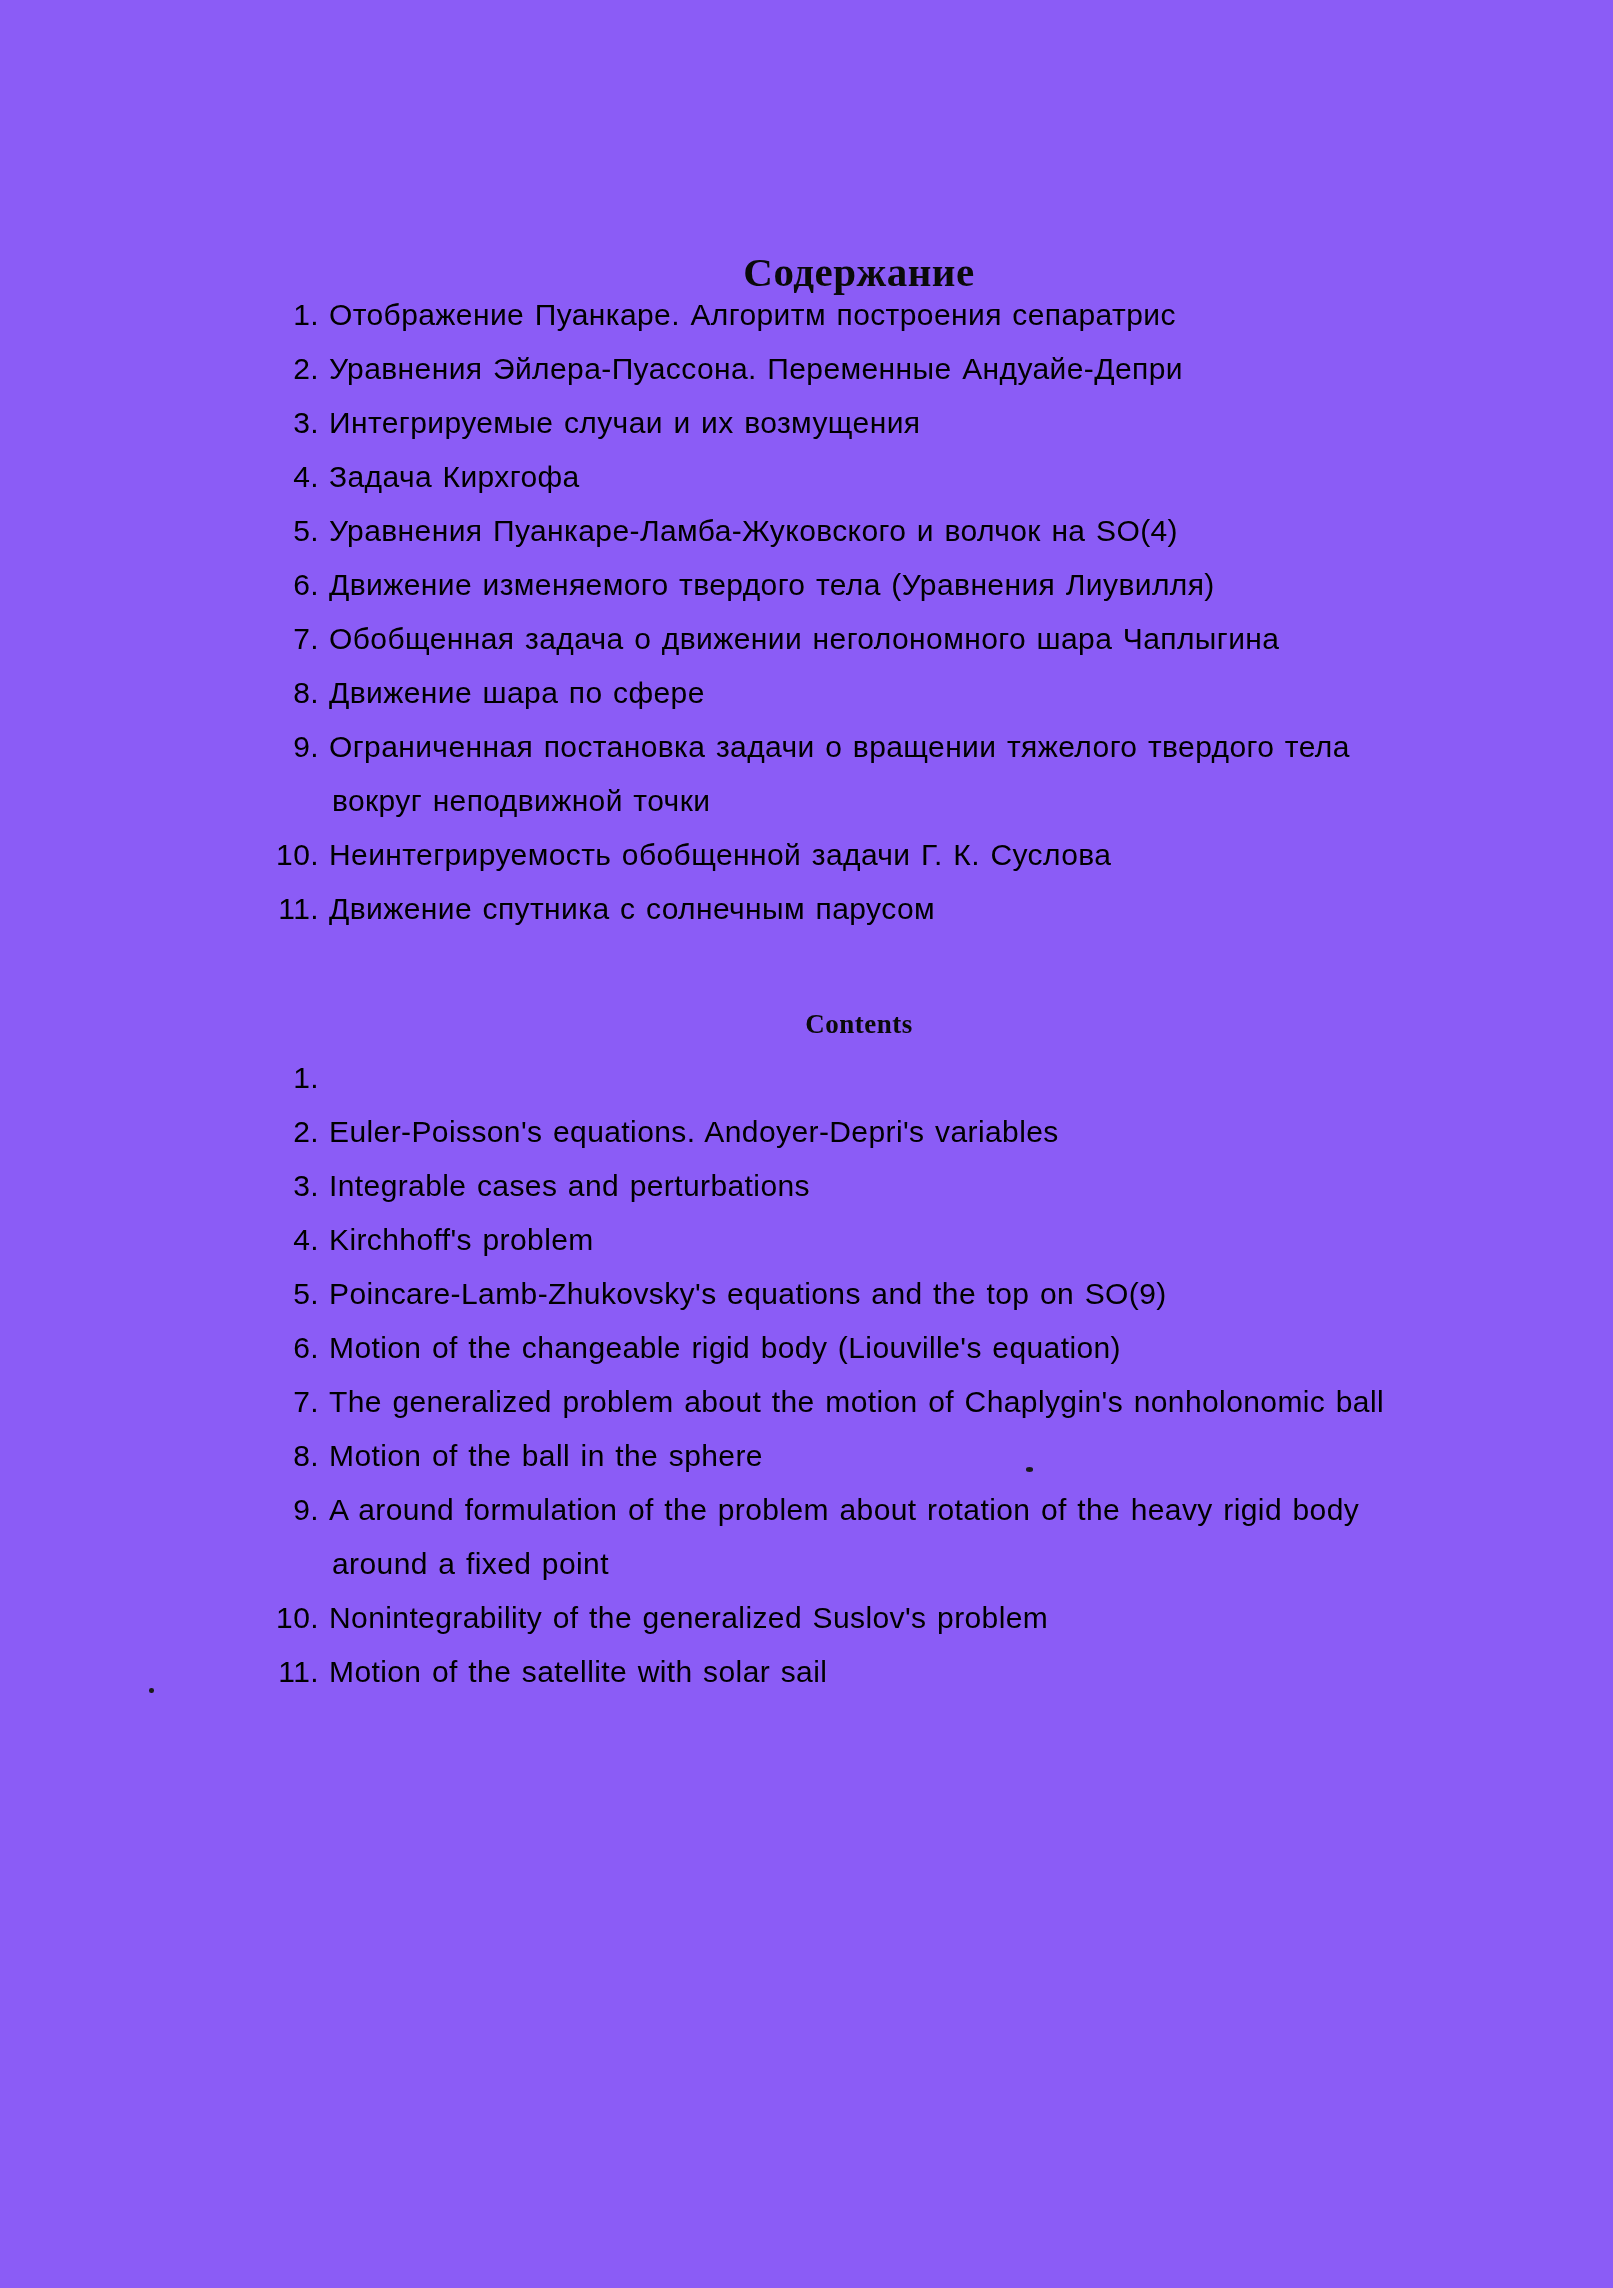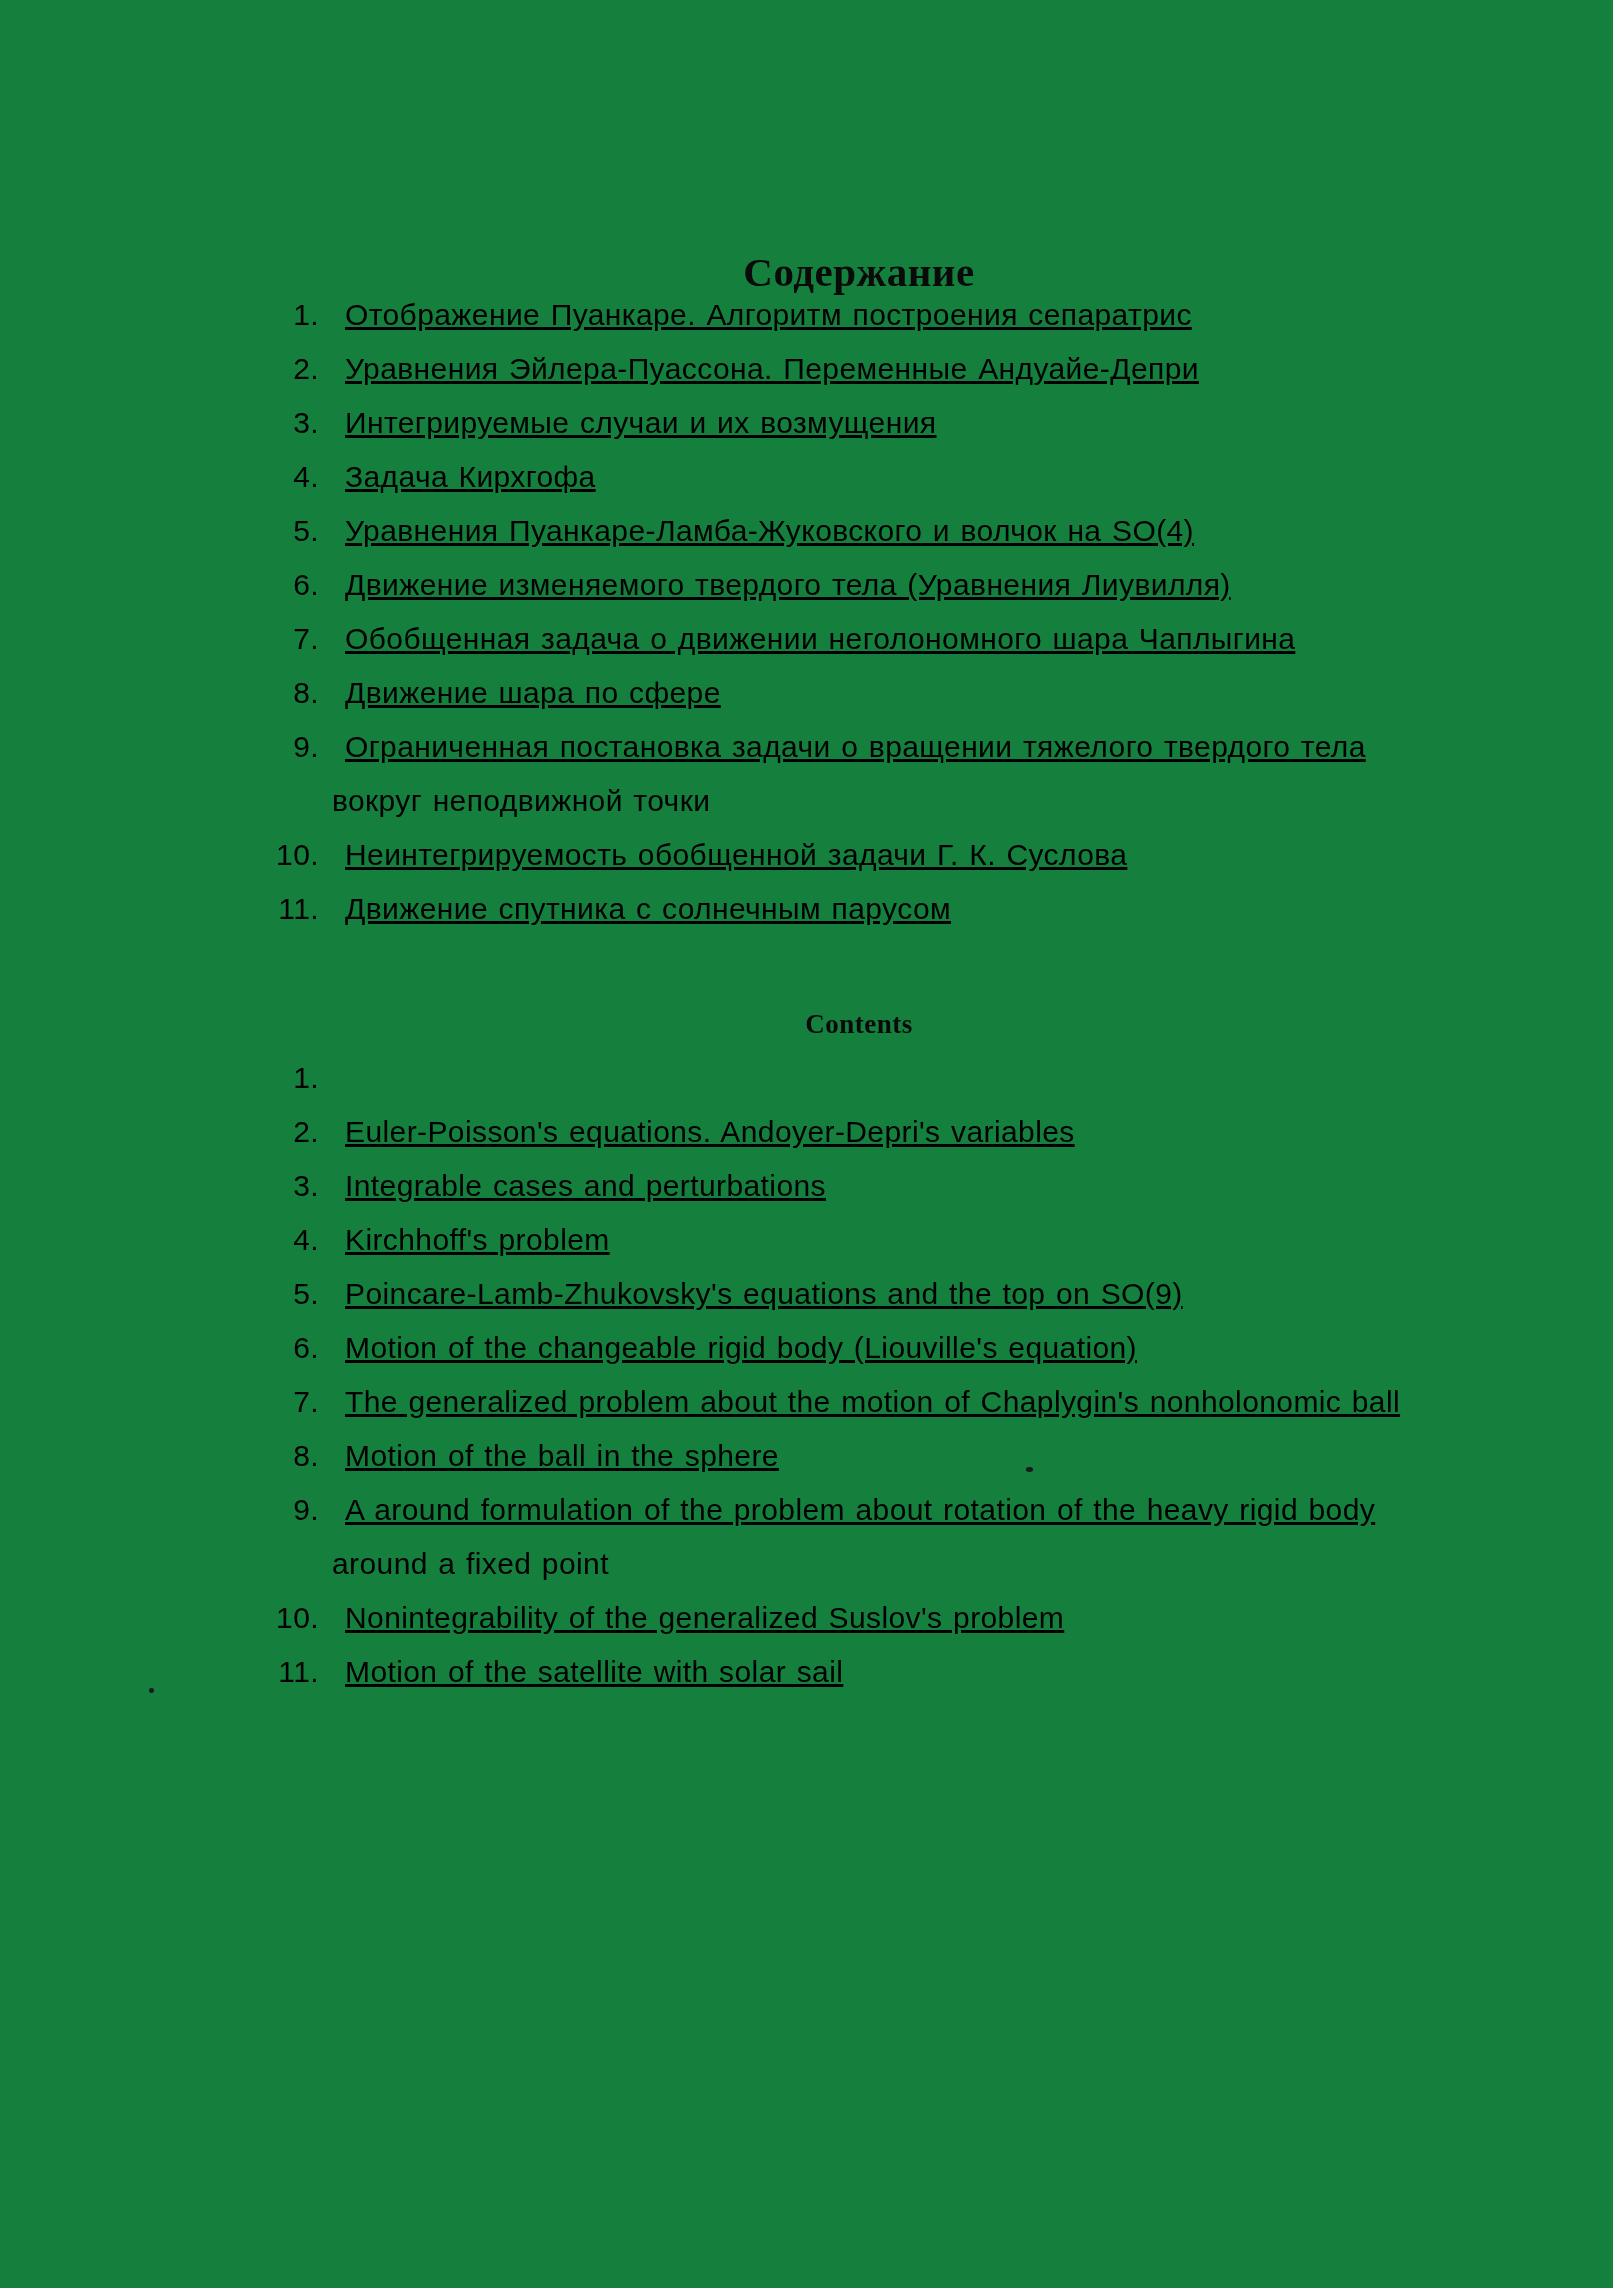--- a/index.html
+++ b/index.html
@@ -4,21 +4,21 @@
 <style>
   html, body {
     margin: 0;
     padding: 0;
     background: #e8e8e8;
   }
   .page {
     position: relative;
     width: 1613px;
     height: 2289px;
-    background: #15803d;
+    background: #8b5cf6;
     overflow: hidden;
     font-family: "Liberation Sans", sans-serif;
     color: #000000;
   }
   .toc-title {
     position: absolute;
     left: 273px;
     width: 1172px;
     margin: 0;
     text-align: center;
@@ -52,22 +52,21 @@
     height: 54px;
     line-height: 54px;
     white-space: nowrap;
   }
   .toc-item .num {
     flex: 0 0 46px;
     width: 46px;
     text-align: right;
   }
   .toc-item .txt {
-    margin-left: 26px;
-    text-decoration: underline;
+    margin-left: 10px;
   }
   .toc-cont {
     height: 54px;
     line-height: 54px;
     padding-left: 59px;
     white-space: nowrap;
   }
   .speck {
     position: absolute;
     background: #1a1a1a;

